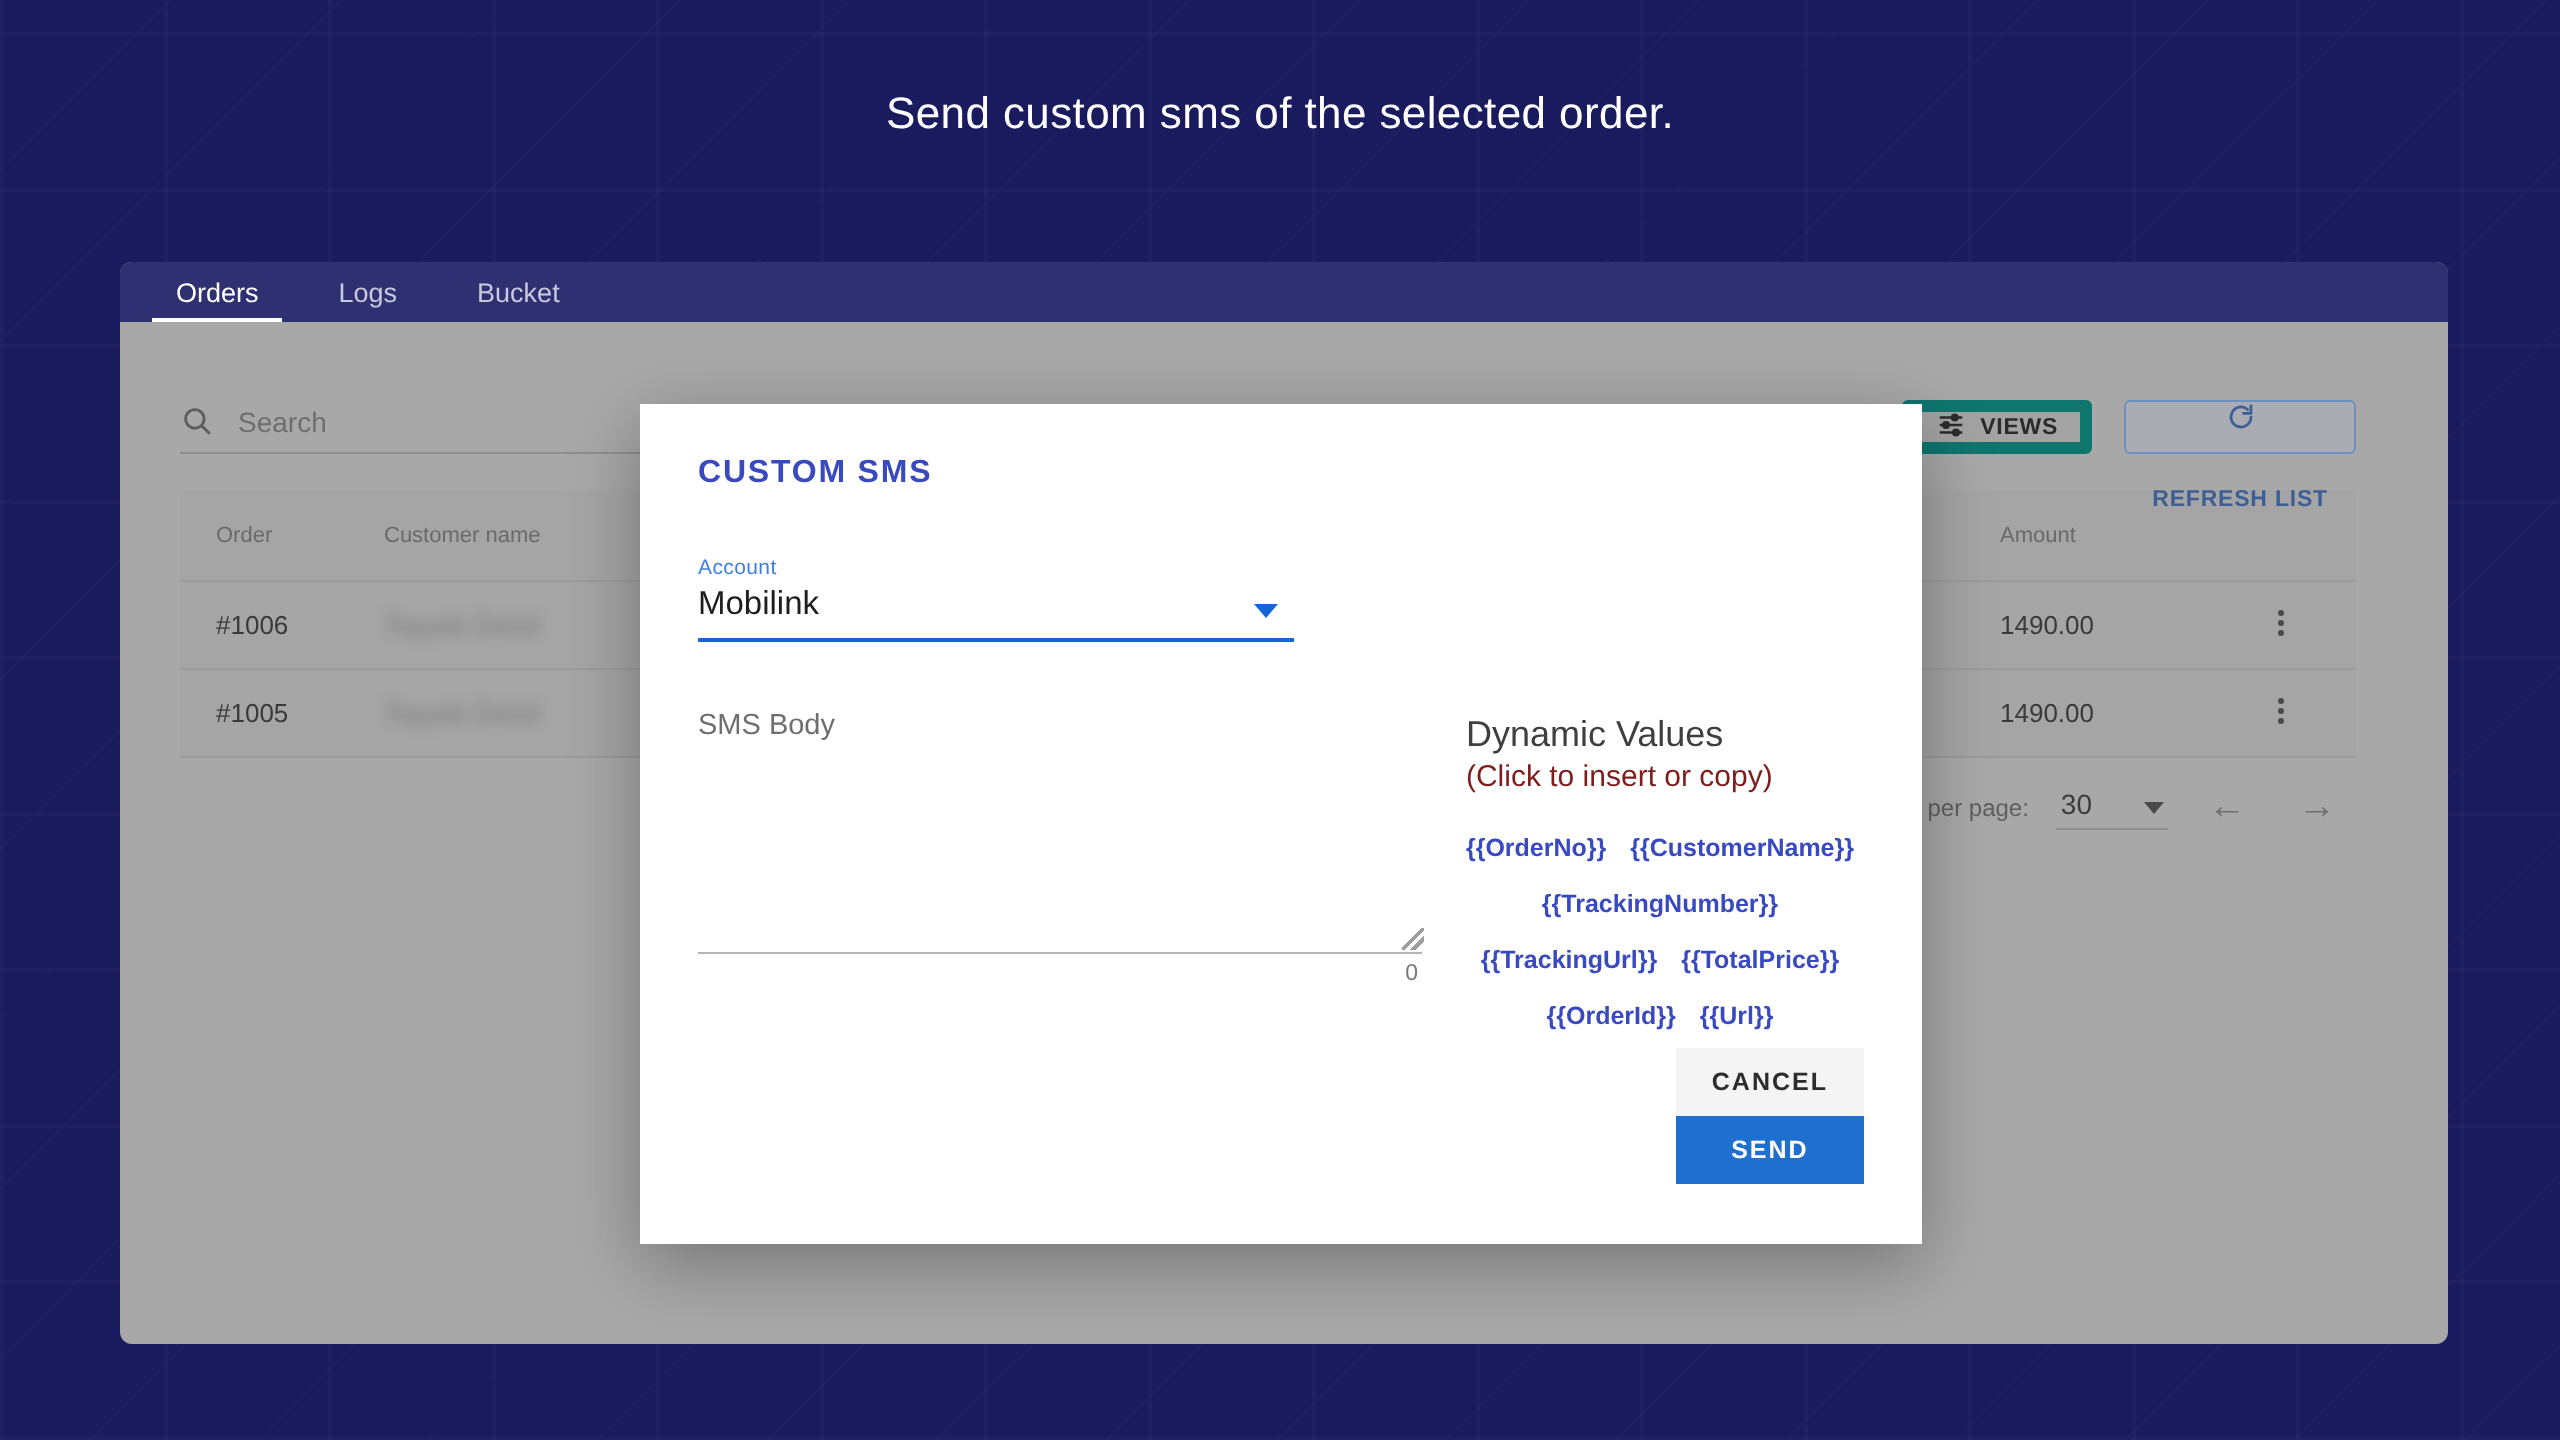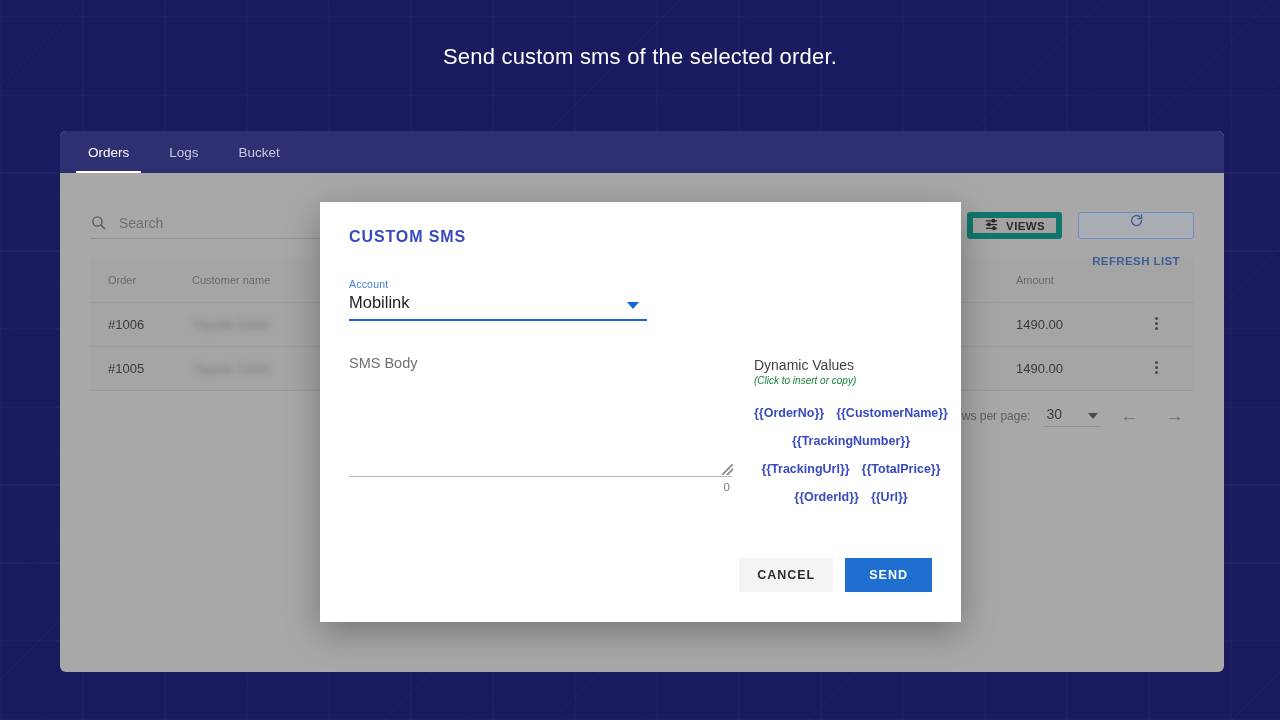--- a/index.html
+++ b/index.html
@@ -37,21 +37,21 @@
   .app-window {
     position: absolute;
     left: 60px; top: 131px;
     width: 1164px; height: 541px;
     border-radius: 6px;
     overflow: hidden;
     background: #a8a8a8;
   }
 
   .app-navbar {
-    height: 42px;
+    height: 30px;
     background: #2f3072;
     display: flex;
     align-items: stretch;
     padding-left: 8px;
   }
   .nav-tab {
     display: flex; align-items: center;
     padding: 0 20px;
     color: #c9c9dd;
     font-size: 13.5px;
@@ -64,21 +64,21 @@
     left: 8px; right: 8px; bottom: 0;
     height: 2px;
     background: #ffffff;
   }
 
   
   .app-body {
     position: relative;
     height: 453px;
     background: #a8a8a8;
-    padding: 26px 30px 0 30px;
+    padding: 26px 46px 0 30px;
   }
 
   .toolbar {
     display: flex;
     align-items: flex-end;
     justify-content: space-between;
     height: 40px;
   }
   .search-box {
     display: flex; align-items: center;
@@ -162,21 +162,21 @@
   .pager .arrow { color: #6f6f6f; font-size: 19px; padding: 0 6px; }
 
   
   .modal {
     position: absolute;
     left: 320px; top: 202px;
     width: 320px;
     width: 641px; height: 420px;
     background: #ffffff;
     box-shadow: 0 10px 34px rgba(0,0,0,0.30);
-    padding: 26px 13px 0 29px;
+    padding: 26px 34px 0 29px;
   }
   .modal-title {
     color: #3949c0;
     font-size: 16px;
     font-weight: 700;
     letter-spacing: 0.9px;
   }
 
   .field-account {
     margin-top: 32px;
@@ -225,40 +225,40 @@
       linear-gradient(135deg, transparent 68%, #9d9d9d 68%, #9d9d9d 80%, transparent 80%);
   }
   .char-count {
     text-align: right;
     color: #7a7a7a;
     font-size: 11.5px;
     padding-top: 4px;
     padding-right: 2px;
   }
 
-  .dv-title { color: #3f3f3f; font-size: 14px; }
-  .dv-sub { color: #15803d; font-size: 10px; margin-top: 2px; font-style: italic; }
+  .dv-title { color: #3f3f3f; font-size: 18px; }
+  .dv-sub { color: #7f1d1d; font-size: 15px; margin-top: 2px; }
   .dv-rows { margin-top: 20px; text-align: center; }
   .dv-row {
     display: flex;
     justify-content: center;
     gap: 12px;
     margin-bottom: 14px;
   }
   .dv-token {
     color: #3949c0;
     font-size: 12.5px;
     font-weight: 700;
     white-space: nowrap;
   }
 
   .modal-actions {
     position: absolute;
     right: 29px; bottom: 30px;
-    display: flex; gap: 12px;
+    display: flex; gap: 0; flex-direction: column;
   }
   .btn-cancel {
     height: 34px; padding: 0 18px;
     background: #f4f4f4;
     border: none;
     color: #2c2c2c;
     font-size: 12.5px;
     font-weight: 700;
     letter-spacing: 1px;
     font-family: inherit;

